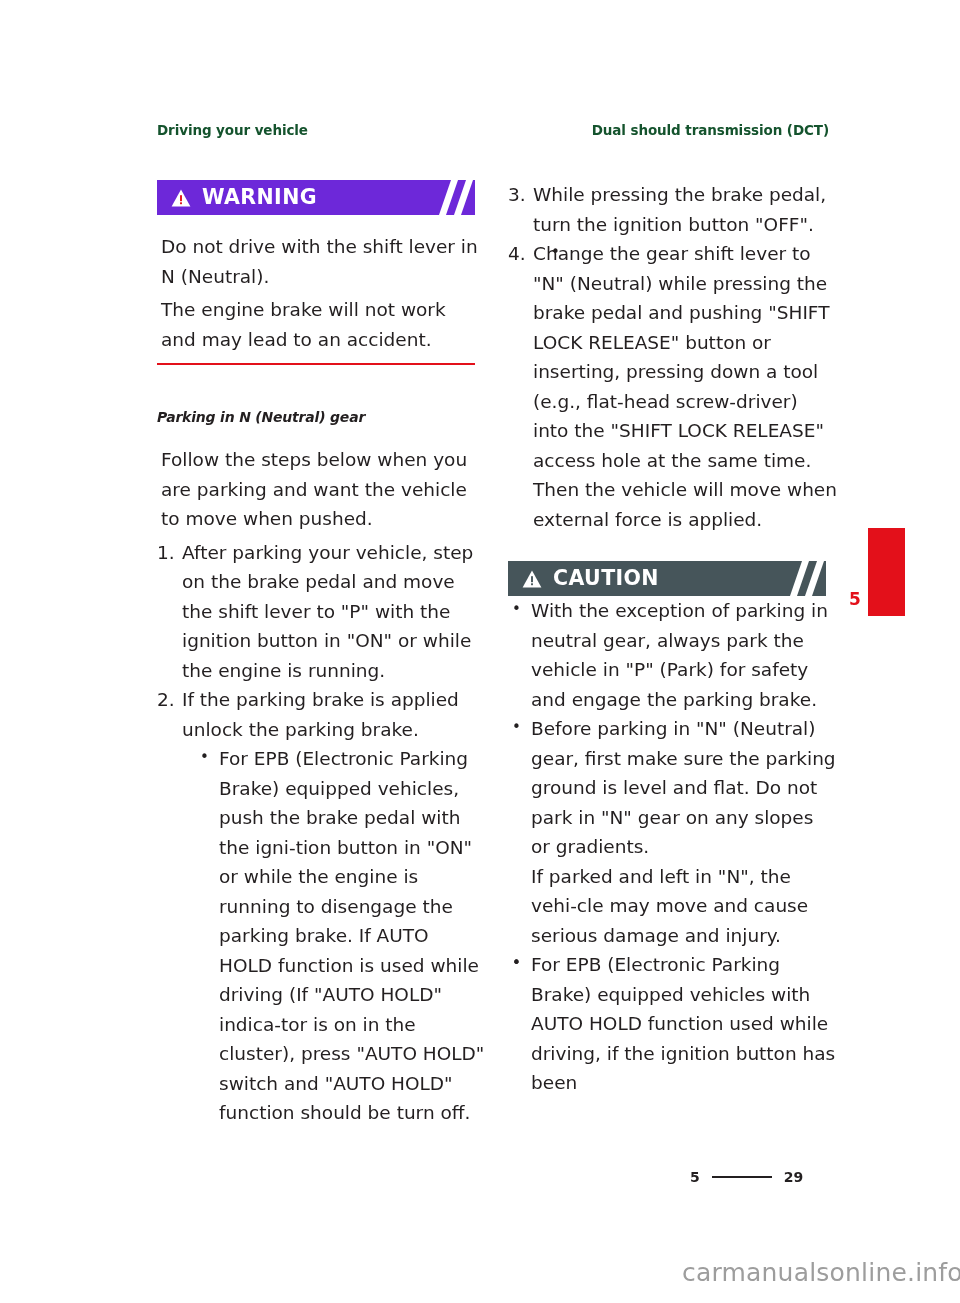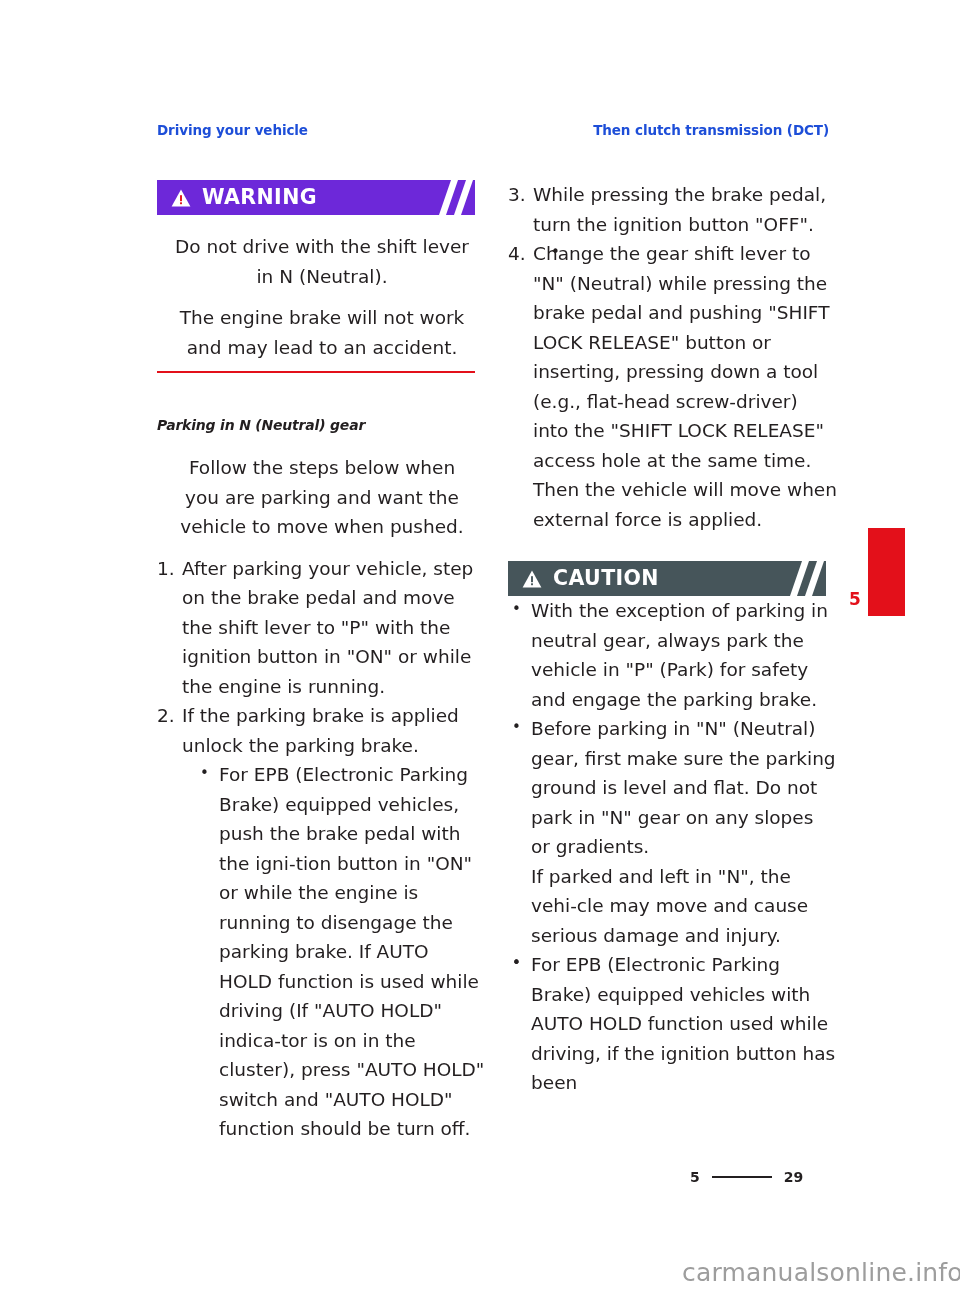--- a/index.html
+++ b/index.html
@@ -28,21 +28,21 @@
     position: absolute;
     left: 157px;
     top: 122px;
     width: 672px;
     display: flex;
     justify-content: space-between;
     align-items: baseline;
     font-size: 13.5px;
     font-weight: bold;
     letter-spacing: -0.1px;
-    color: #1d4ed8;
+    color: #14532d;
   }
 
   
   .col {
     position: absolute;
     top: 180px;
     width: 330px;
     font-size: 18.5px;
     line-height: 29.5px;
     color: #231f20;
@@ -98,21 +98,21 @@
 
   
   h3.subhead {
     font-size: 14px;
     font-weight: bold;
     font-style: italic;
     margin: 38px 0 13px 0;
     letter-spacing: -0.2px;
   }
 
-  p.para { margin: 12px; text-align: center; }
+  p.para { margin: 4px; }
 
   ol.steps {
     list-style: none;
     margin: 0;
     padding: 0;
   }
   ol.steps > li {
     position: relative;
     padding-left: 25px;
     margin: 0;
@@ -197,21 +197,21 @@
     letter-spacing: 0.2px;
   }
 </style>
 </head>
 <body>
 
 <div class="page">
 
   <div class="run-head">
     <span>Driving your vehicle</span>
-    <span>Then clutch transmission (DCT)</span>
+    <span>Dual should transmission (DCT)</span>
   </div>
 
   <div class="col col-left">
 
     <div class="banner warning">
       <span class="tri">
         <svg width="20" height="18" viewBox="0 0 20 18" aria-hidden="true">
           <path d="M10 0.6 L19.4 17.4 L0.6 17.4 Z" fill="#ffffff"></path>
           <rect x="9.05" y="6.2" width="1.9" height="6.0" fill="#e3101a"></rect>
           <rect x="9.05" y="13.3" width="1.9" height="1.9" fill="#e3101a"></rect>

